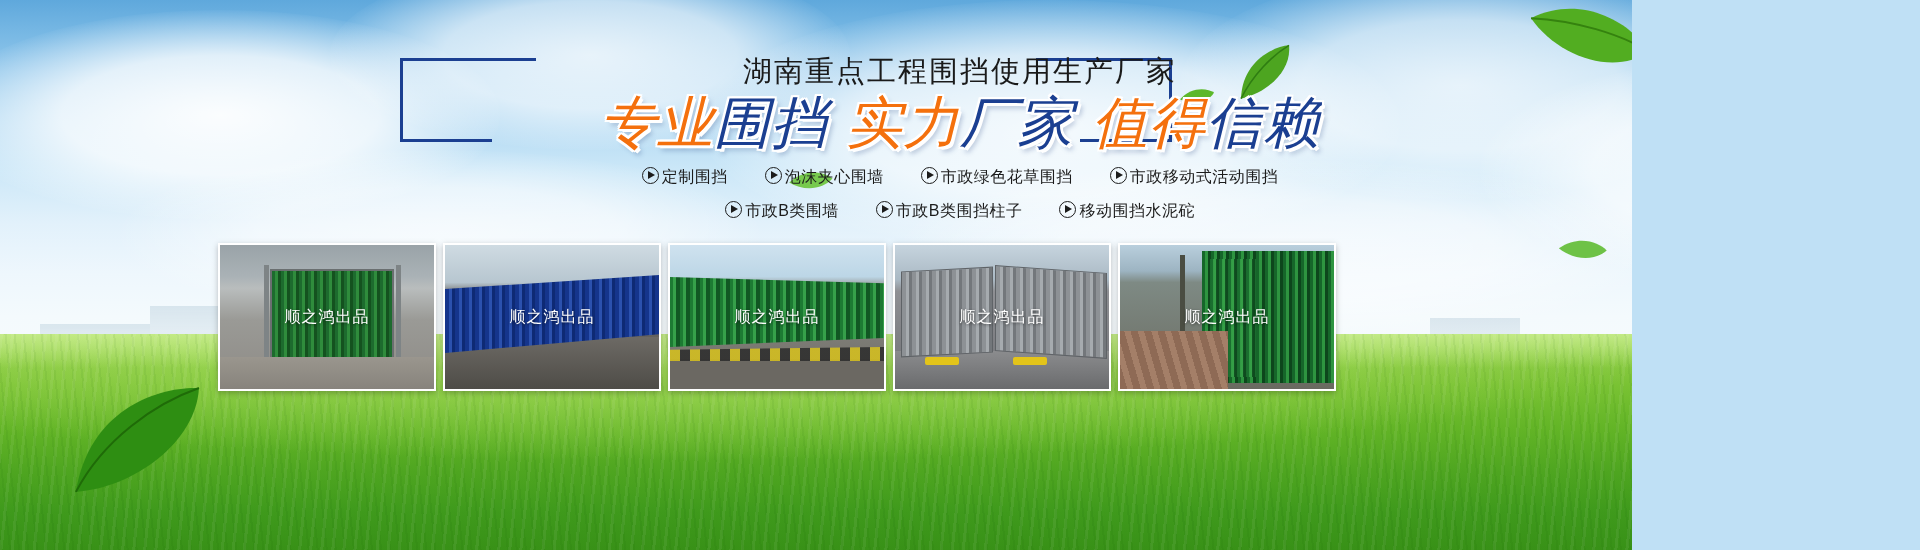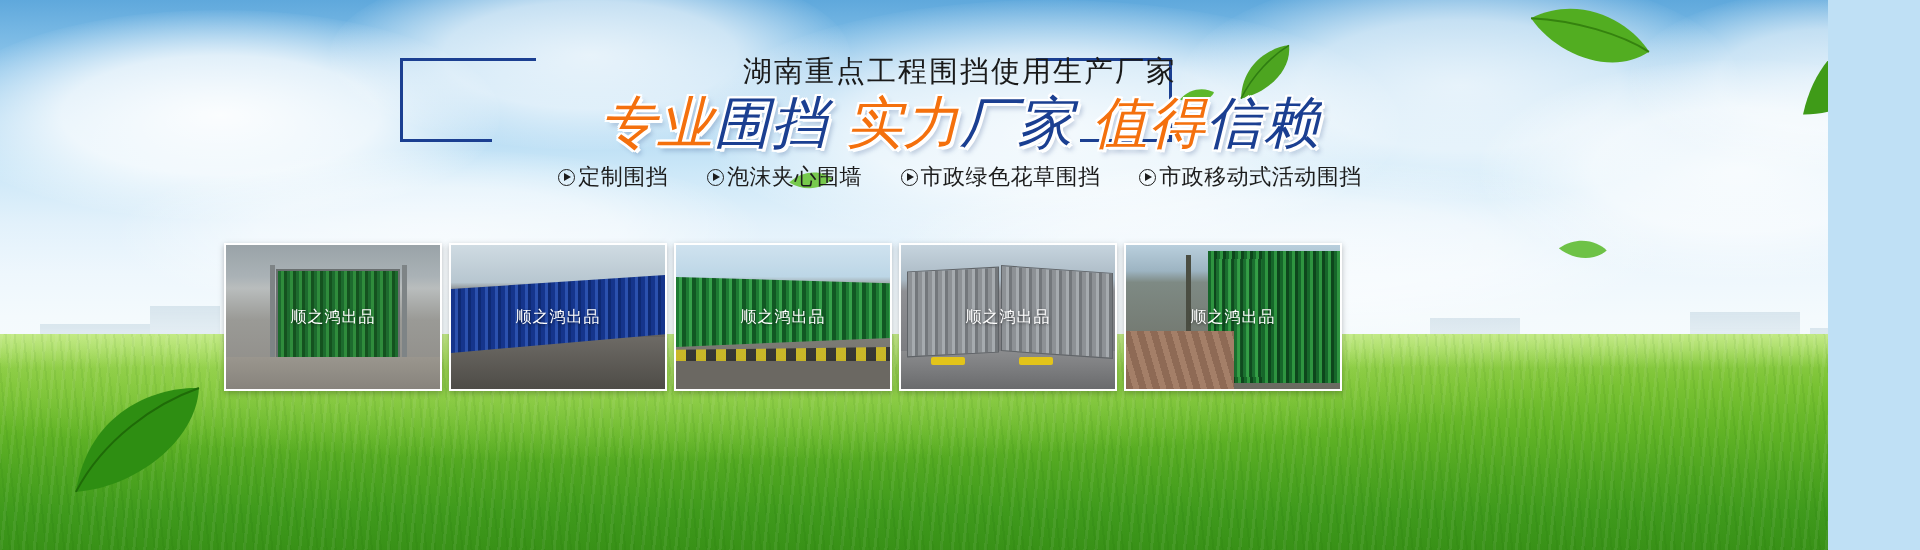--- a/index.html
+++ b/index.html
@@ -4,21 +4,21 @@
 <style>
   * { margin:0; padding:0; box-sizing:border-box; }
   html,body { width:1920px; height:550px; overflow:hidden; }
   body {
     font-family:"Liberation Sans", sans-serif;
     background:#bfe0f5;
   }
 
   .banner {
     position:relative;
-    width:1828px; height:550px;
+    width:1632px; height:550px;
     overflow:hidden;
   }
 
   
   .sky {
     position:absolute; left:0; top:0; width:1920px; height:360px;
     background:
       linear-gradient(to bottom,
         #5fa8dc 0%,
         #74b6e3 8%,
@@ -148,21 +148,21 @@
   .hl-o { color:#f4700d; }
   .hl-b { color:#1b3f91; }
   .hl-gap { display:inline-block; width:18px; }
 
   .bullets {
     position:absolute; left:0; top:160px; width:1920px;
     text-align:center;
   }
   .brow {
     display:block;
-    font-size:22px;
+    font-size:16px;
     color:#1c1c1c;
     line-height:34px;
     letter-spacing:.5px;
     font-family:"Liberation Sans","DejaVu Sans",sans-serif;
   }
   .bitem {
     display:inline-block;
     margin:0 16px;
     white-space:nowrap;
   }
@@ -184,21 +184,20 @@
     border-bottom:4.2px solid transparent;
   }
 
   
   .photos {
     position:absolute;
     left:218px; top:243px;
     width:1132px; height:148px;
     display:flex;
     gap:7px;
-    margin-left:6px;
   }
   .photo {
     position:relative;
     width:218px; height:148px;
     overflow:hidden;
     border:2px solid #ffffff;
     box-shadow:0 2px 6px rgba(0,0,0,.25);
     background:#8a8f92;
   }
   .wm {
@@ -374,20 +373,25 @@
       <span class="hl-o">专业</span><span class="hl-b">围挡</span><span class="hl-gap"></span><span class="hl-o">实力</span><span class="hl-b">厂家</span><span class="hl-gap"></span><span class="hl-o">值得</span><span class="hl-b">信赖</span>
     </div>
 
     <div class="bullets">
       <div class="brow">
         <span class="bitem"><span class="bi-ico"></span><span>定制围挡</span></span>
         <span class="bitem"><span class="bi-ico"></span><span>泡沫夹心围墙</span></span>
         <span class="bitem"><span class="bi-ico"></span><span>市政绿色花草围挡</span></span>
         <span class="bitem"><span class="bi-ico"></span><span>市政移动式活动围挡</span></span>
       </div>
+      <div class="brow">
+        <span class="bitem"><span class="bi-ico"></span><span>市政B类围墙</span></span>
+        <span class="bitem"><span class="bi-ico"></span><span>市政B类围挡柱子</span></span>
+        <span class="bitem"><span class="bi-ico"></span><span>移动围挡水泥砣</span></span>
+      </div>
     </div>
   </div>
 
   <div class="photos">
 
     <div class="photo p1">
       <div class="post" style="left:44px;"></div>
       <div class="post" style="left:176px;"></div>
       <div class="pg"></div>
       <div class="pr"></div>

